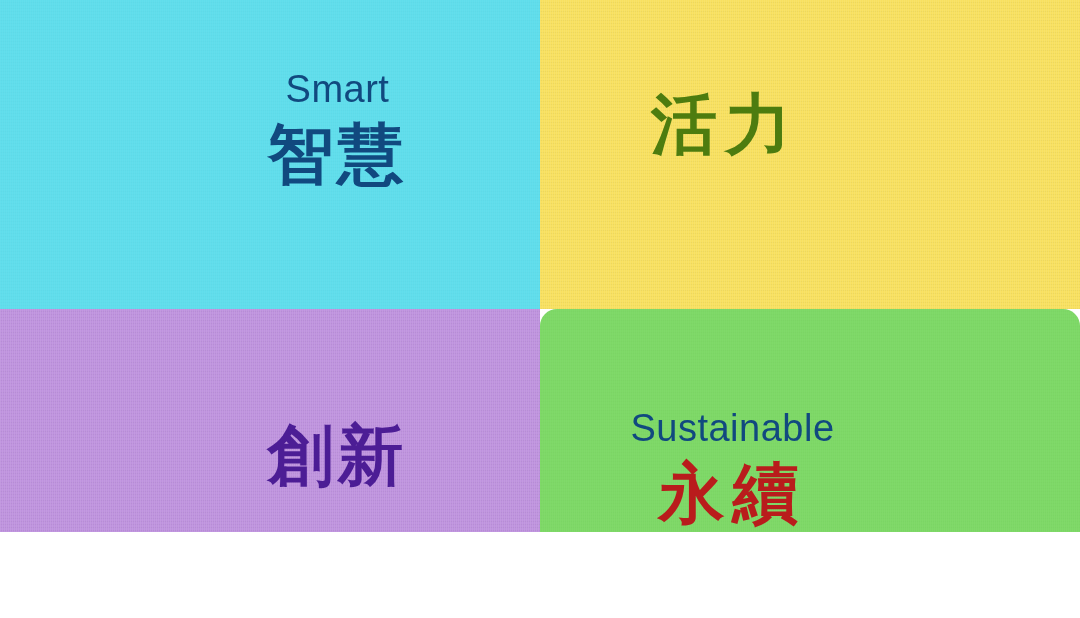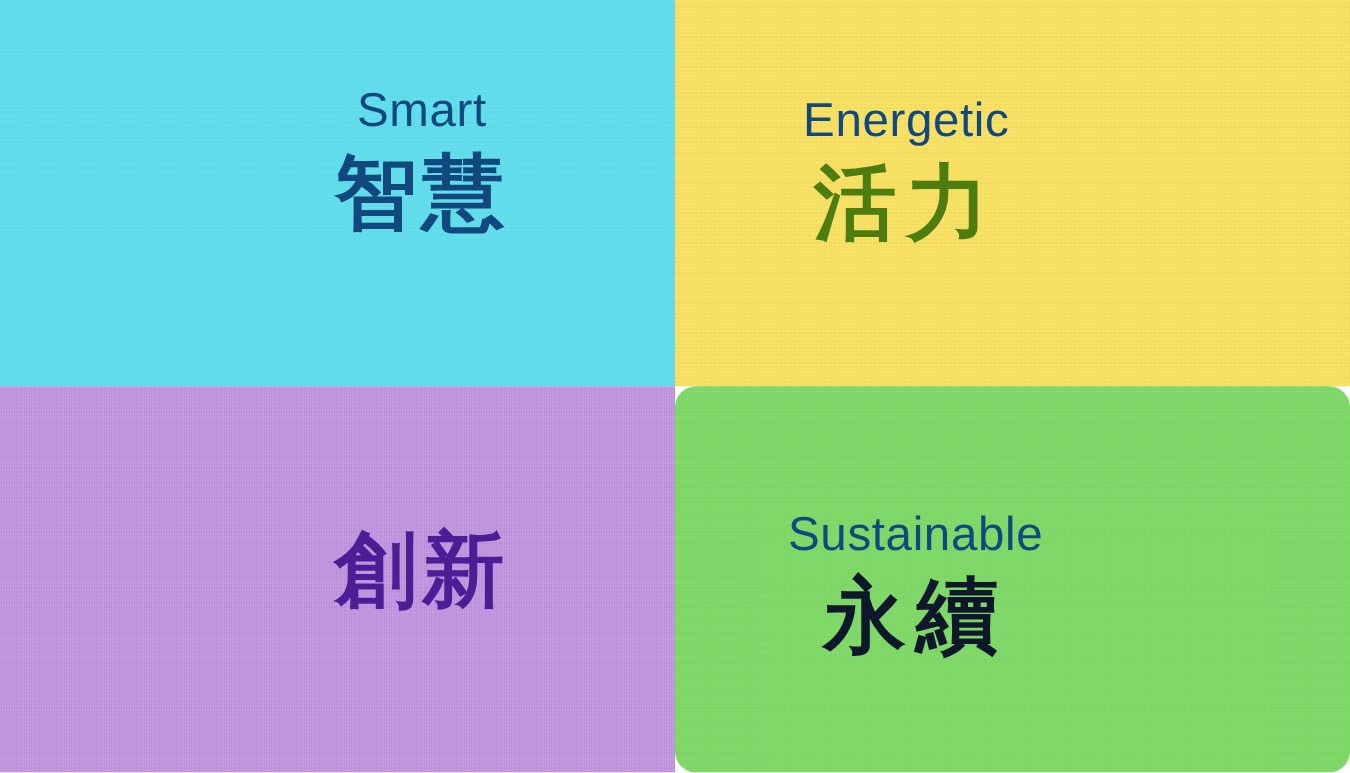--- a/index.html
+++ b/index.html
@@ -8,21 +8,21 @@
     padding: 0;
     background: #ffffff;
   }
   body {
     font-family: "Liberation Sans", sans-serif;
   }
 
   #stage {
     position: relative;
     width: 1080px;
-    height: 618px;
+    height: 532px;
     overflow: hidden;
   }
 
   .grid {
     position: absolute;
     inset: 0;
     display: grid;
     grid-template-columns: 540px 540px;
     grid-template-rows: 309px 309px;
   }
@@ -98,34 +98,33 @@
       <div class="texture"></div>
       <div class="content">
         <div class="label-en" style="color: rgb(17, 73, 127);">Smart</div>
         <div class="label-zh" style="color: rgb(17, 73, 127);">智慧</div>
       </div>
     </div>
 
     <div class="quadrant q-yellow" style="background-color: rgb(248, 224, 94);">
       <div class="texture"></div>
       <div class="content">
-        <div class="label-en" style="color: rgb(17, 73, 127);">Energetic</div>
         <div class="label-zh" style="color: #4d7c0f;">活力</div>
       </div>
     </div>
 
     <div class="quadrant q-purple" style="background-color: rgb(190, 146, 222);">
       <div class="texture"></div>
       <div class="content">
         <div class="label-zh" style="color: #4c1d95;">創新</div>
       </div>
     </div>
 
     <div class="quadrant q-green" style="background-color: rgb(125, 216, 102); border-radius: 17px;">
       <div class="texture"></div>
       <div class="content">
         <div class="label-en" style="color: rgb(17, 73, 127);">Sustainable</div>
-        <div class="label-zh" style="color: #0f172a; font-family: Liberation Serif, serif;">永續</div>
+        <div class="label-zh" style="color: #b91c1c;">永續</div>
       </div>
     </div>
 
   </div>
 </div>
 
 </body></html>

